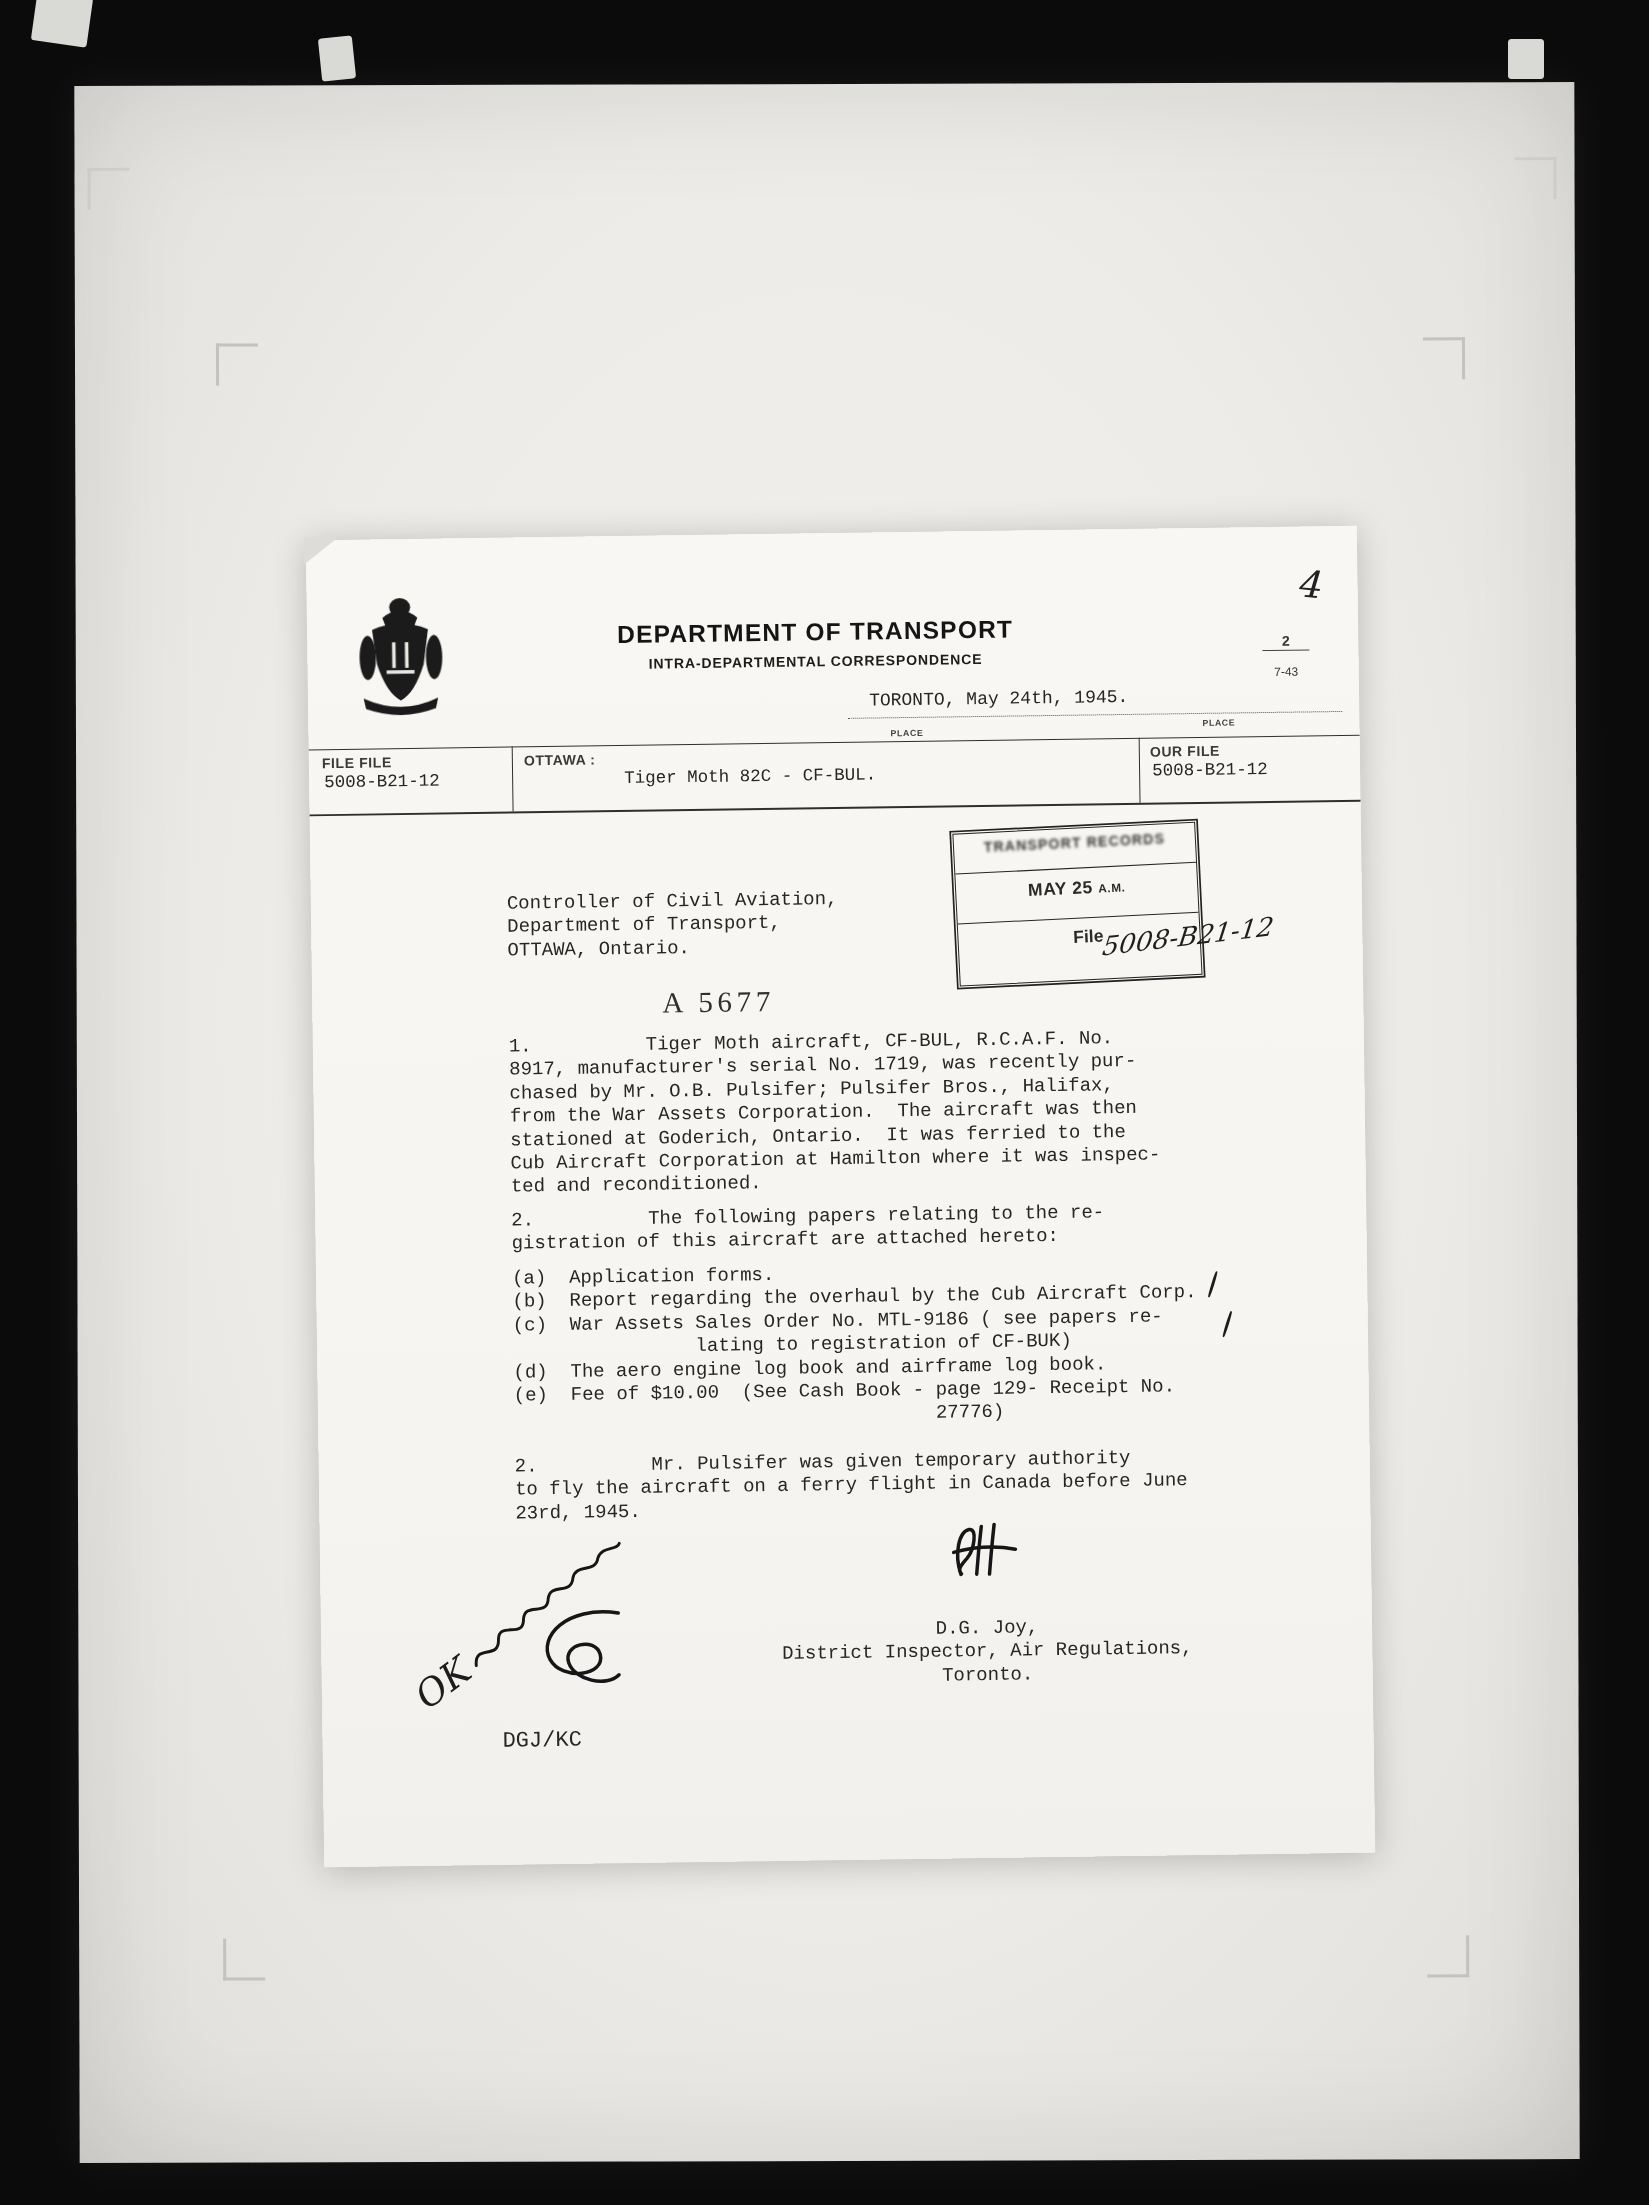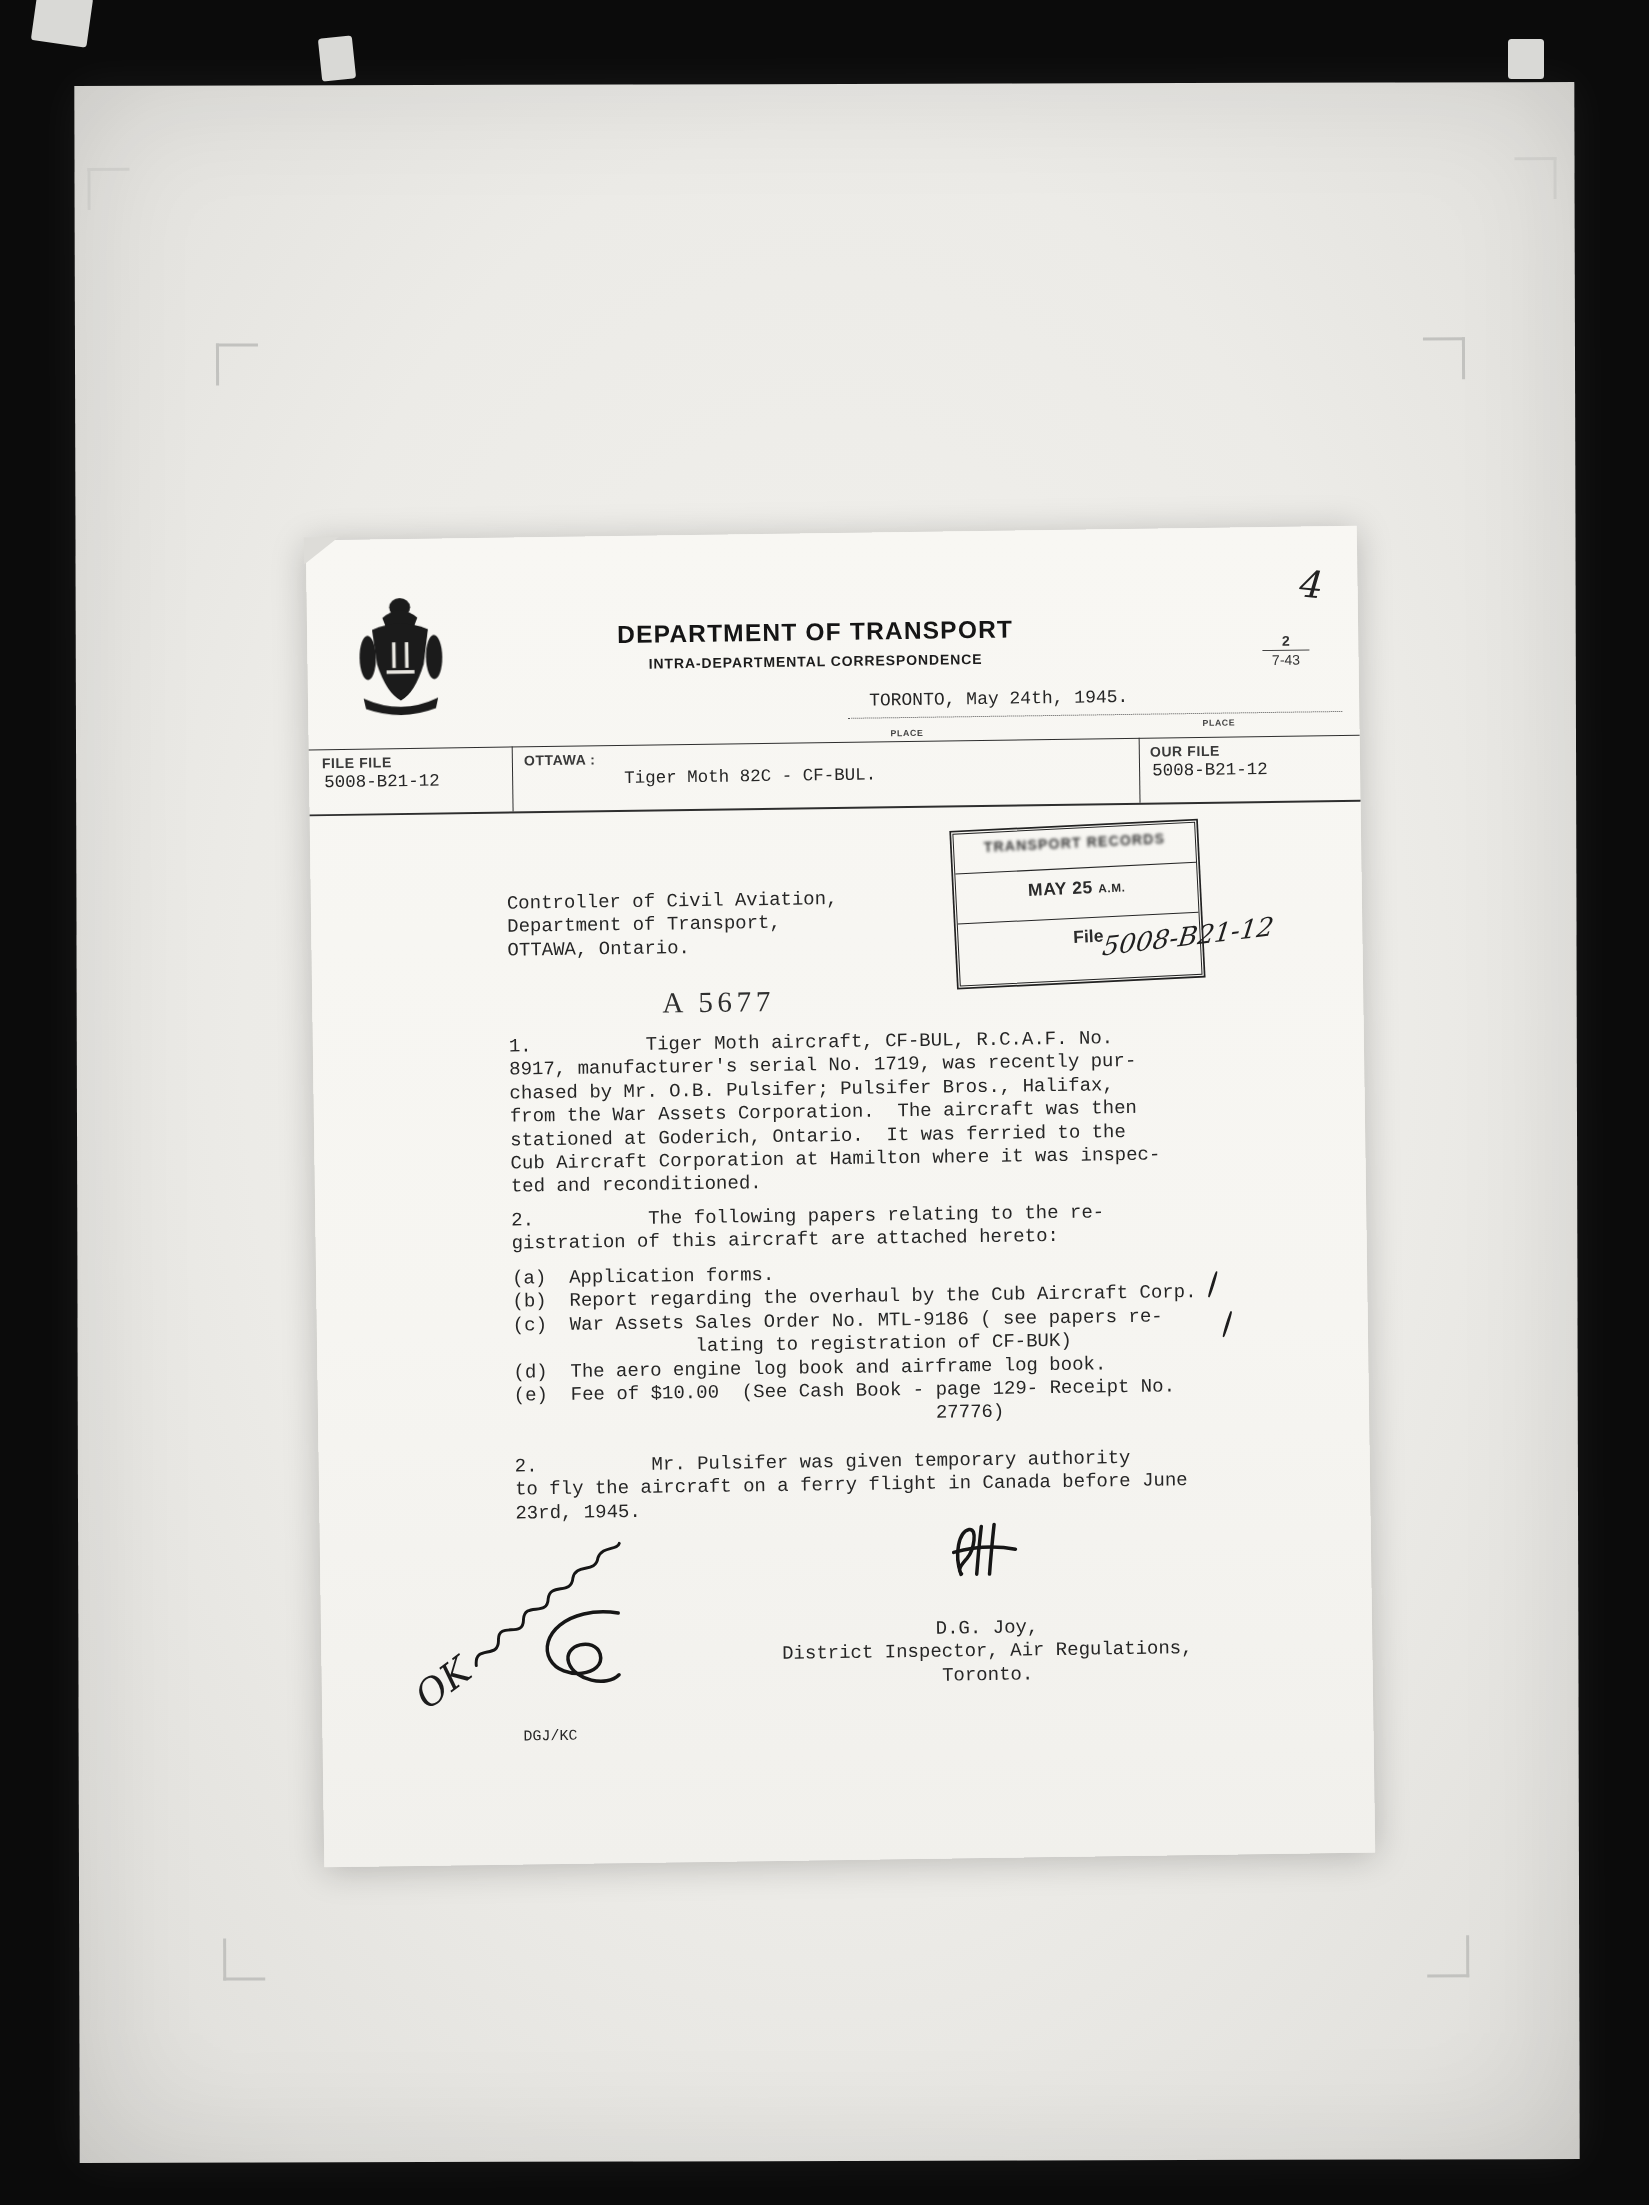--- a/index.html
+++ b/index.html
@@ -28,21 +28,21 @@
     border-top:27px solid #dddcd8;border-right:35px solid transparent;}
   .letter *{position:absolute;}
   .mono{font-family:"Liberation Mono",monospace;color:#262626;}
   .prewrap{white-space:pre-wrap;}
   .hdr-title{left:251px;top:85px;width:514px;text-align:center;font-weight:bold;
     font-size:24.5px;letter-spacing:1.2px;color:#151515;}
   .hdr-sub{left:251px;top:120px;width:514px;text-align:center;font-weight:bold;
     font-size:14px;letter-spacing:0.9px;color:#1c1c1c;}
   .form-no{left:955px;top:106px;width:47px;text-align:center;color:#333;}
   .form-no .top{position:static;display:block;font-weight:bold;font-size:14px;border-bottom:1.2px solid #444;padding-bottom:1.2px;}
-  .form-no .bot{position:static;display:block;font-size:14px;padding-top:1px;}
+  .form-no .bot{position:static;display:block;font-size:12px;padding-top:14px;}
   .place-date{left:561px;top:158px;font-size:18px;}
   .dotline{left:540px;top:185px;width:494px;height:0;border-bottom:1.8px dotted #555;}
   .tinylabel{font-size:8.8px;letter-spacing:0.6px;color:#444;font-weight:bold;}
   .rule{left:0;width:1051px;height:0;}
   .rule.r1{top:209px;border-top:1.8px solid #2e2e2e;}
   .rule.r2{top:274px;border-top:2.3px solid #2e2e2e;}
   .vdiv{top:209px;height:65px;width:0;border-left:1.8px solid #2e2e2e;}
   .filelabel{top:215px;font-size:14px;letter-spacing:0.6px;color:#3a3a3a;font-weight:bold;}
   .fileval{top:232px;font-size:17.5px;}
   
@@ -60,21 +60,21 @@
   .recipient{left:196px;top:355px;font-size:19px;line-height:23.4px;}
   .refstamp{left:350px;top:451px;font-family:"Liberation Serif",serif;font-size:29px;
     letter-spacing:4.7px;color:#2f2f2f;}
   .bodypara{left:196px;width:765px;font-size:19px;line-height:23.4px;}
   .p1{top:498px;}
   .p2{top:672px;}
   .att{top:730px;}
   .p3{top:918px;}
   .tick{width:2.9px;height:27px;background:#1d1d1d;border-radius:40%/60%;transform:rotate(18deg);}
   .sigblock{left:374px;top:1086px;width:584px;text-align:center;font-size:19px;line-height:23.4px;}
-  .typist{left:201px;top:1191px;font-size:15px;}
+  .typist{left:180px;top:1191px;font-size:22px;}
   .pagenum-hand{left:993px;top:37px;font-family:"DejaVu Serif",serif;font-style:italic;
     font-size:37px;color:#222;transform:rotate(6deg);}
   .ok-note{left:98px;top:1140px;transform:rotate(-36deg);transform-origin:0 50%;
     display:flex;align-items:center;gap:4.7px;white-space:nowrap;}
   .ok-text{position:static;font-family:"DejaVu Serif",serif;font-style:italic;font-size:37px;color:#1c1c1c;}
   .scribble{position:static;}
   .flourish{left:204px;top:1064px;}
   .initials-scrawl{left:623px;top:986px;}
   .crest{left:51px;top:54px;filter:blur(0.4px);}
 </style>

